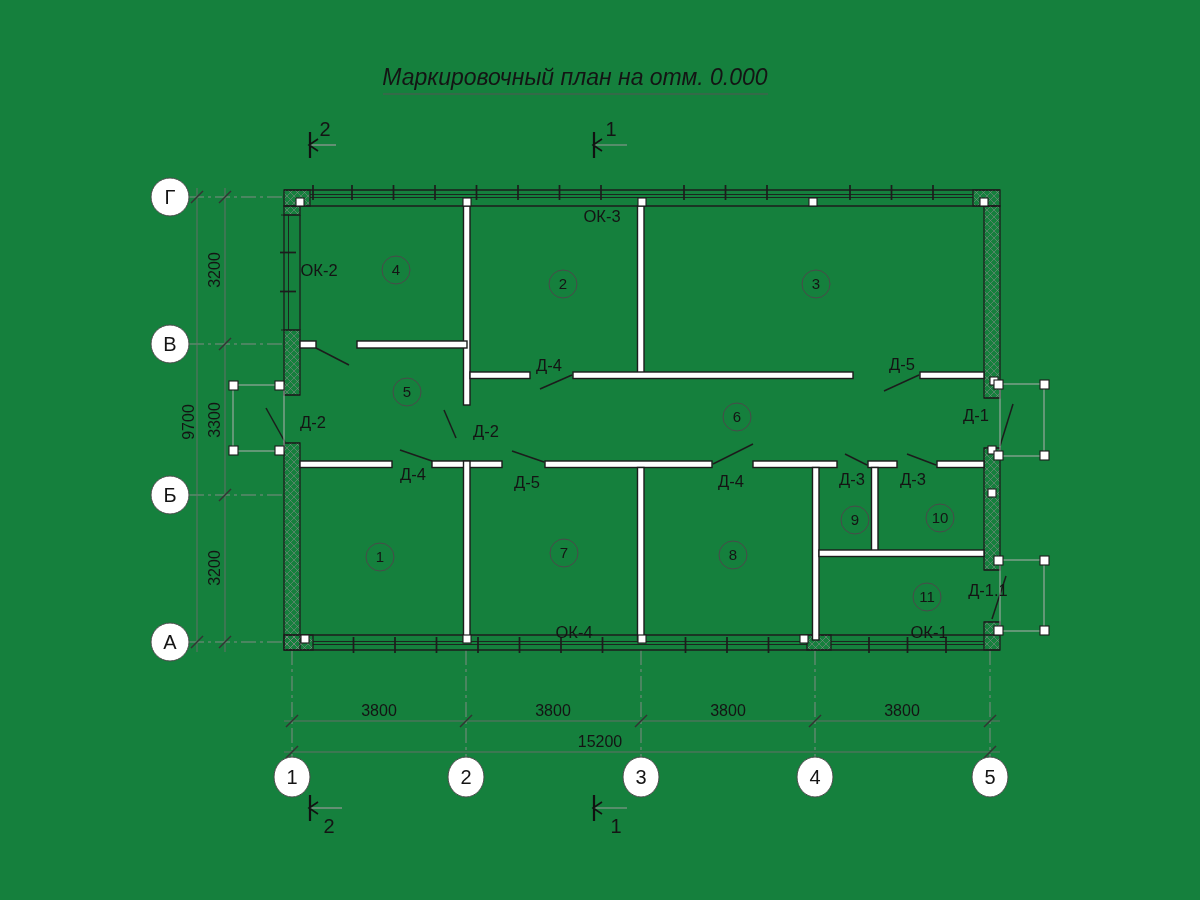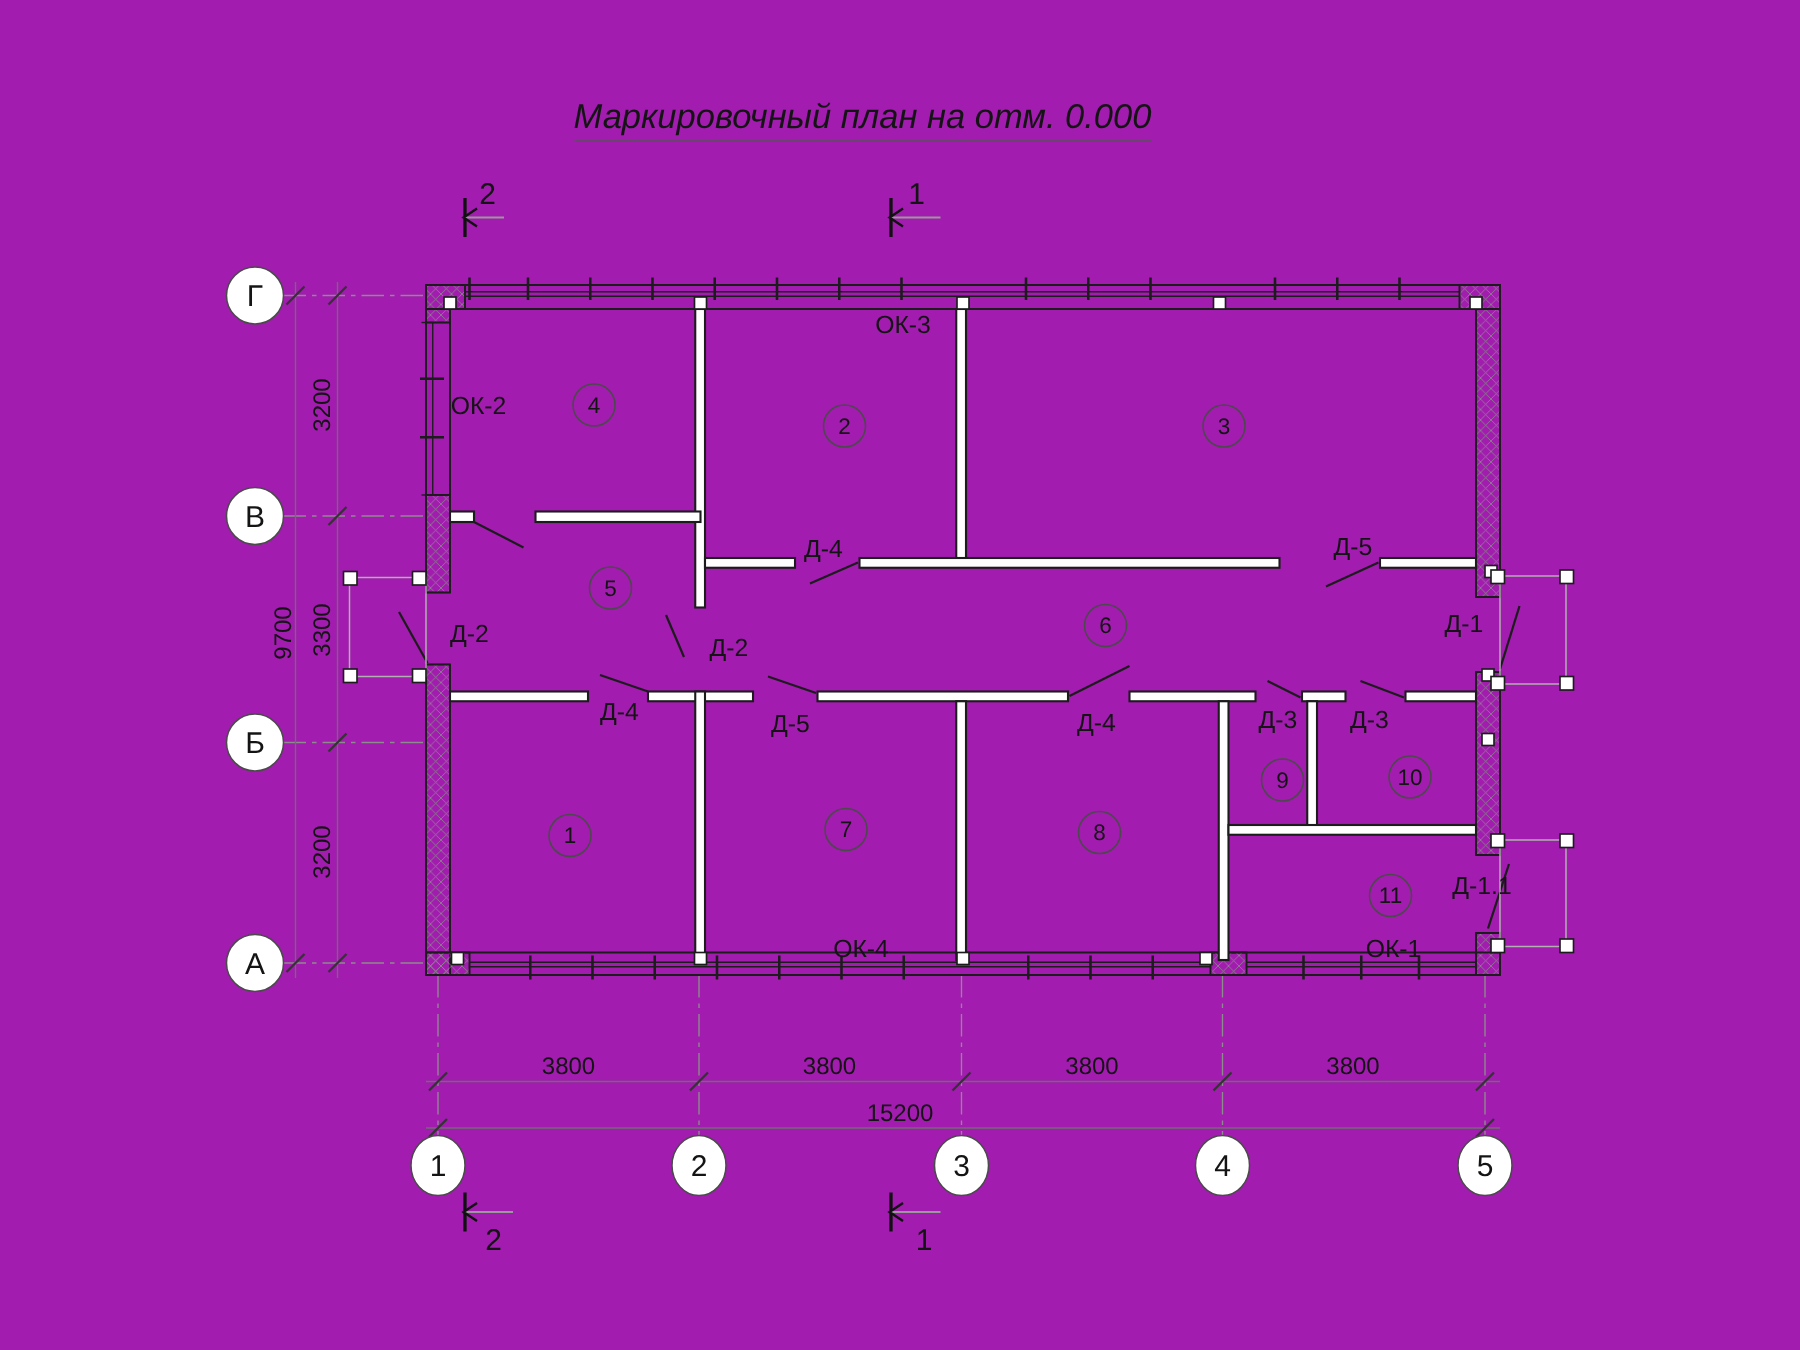--- a/index.html
+++ b/index.html
@@ -1,16 +1,16 @@
 <!DOCTYPE html>
 <html><head>
 <meta charset="utf-8">
 <style>
   html,body{margin:0;padding:0;background:#fff}
-  .page{width:1200px;height:900px;background:#a21caf;position:relative;overflow:hidden}
+  .page{width:1200px;height:900px;background:#15803d;position:relative;overflow:hidden}
   svg{display:block}
   text{font-family:"Liberation Sans",sans-serif;fill:#141414}
   .t-title{font-size:23px;font-style:italic}
   .t-dim{font-size:16px}
   .t-axis{font-size:20px}
   .t-room{font-size:15px}
   .t-mark{font-size:16.5px}
   .t-sec{font-size:20px}
   .ln{stroke:#1c1c1c;stroke-width:1.3;fill:none}
   .glz{stroke:#1c1c1c;stroke-width:.9;fill:none}

